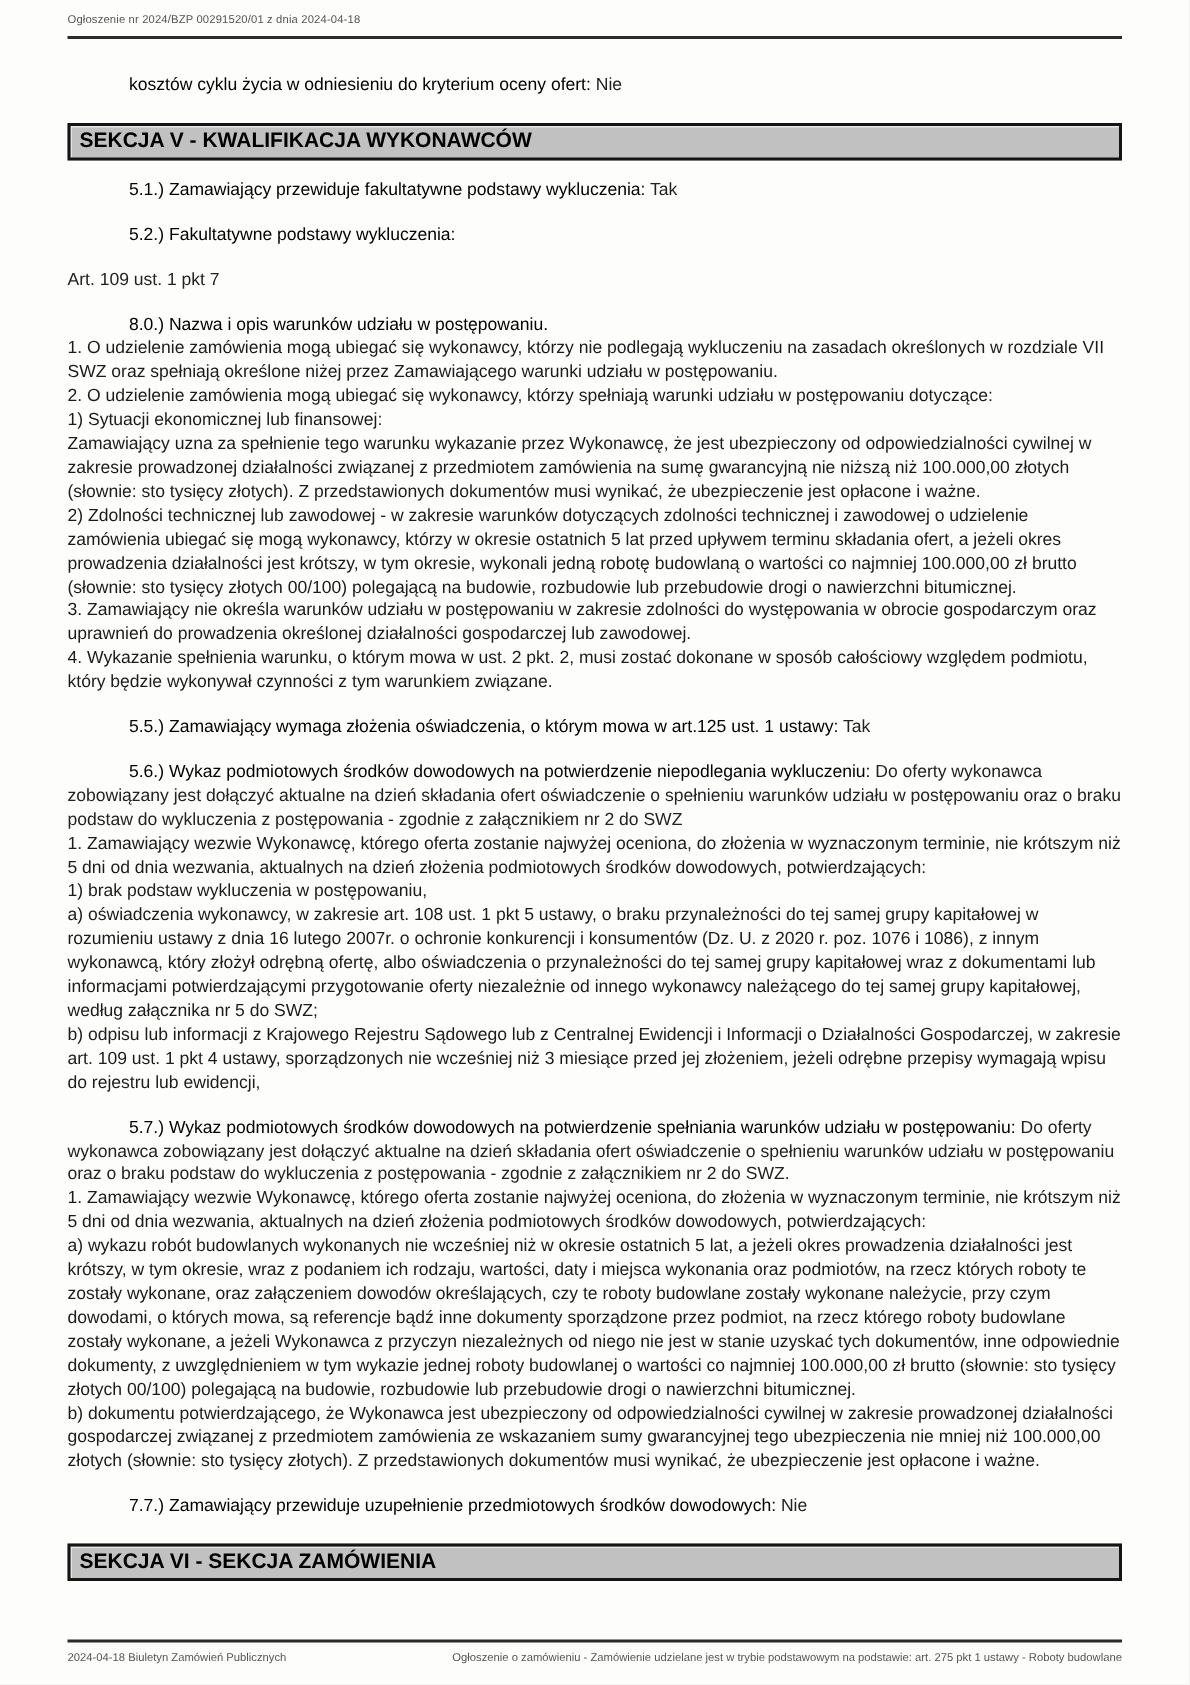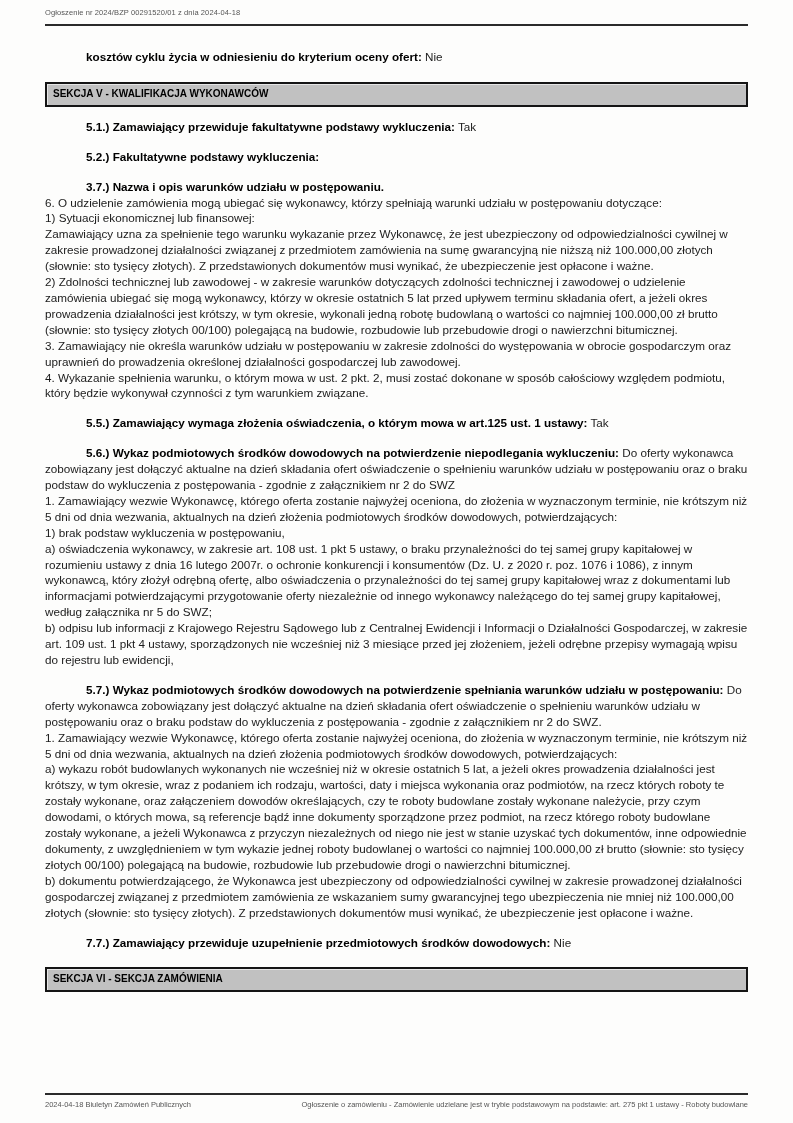--- a/index.html
+++ b/index.html
@@ -13,27 +13,27 @@
     position:absolute; left:45px; right:45px; top:8px;
     font-size:7.5px; color:#555; letter-spacing:.1px;
     padding-bottom:7px; border-bottom:2px solid #2b2b2b;
   }
   .content {
     position:absolute; left:45px; right:45px; top:49px;
     font-size:11.7px; line-height:15.9px;
   }
   .para { margin:14px 0; }
   .content > .para:first-child { margin-top:0; }
-  .lbl { font-weight:bold; color:#000;padding-left:41px; }
+  .lbl { font-weight:normal; color:#000;padding-left:41px; }
   .val { color:#222; }
   .section-box {
     margin:17px 0 -2px 0;
     border:2px solid #151515; background:#c1c1c1;
     padding:2px 6px 3px 6px;
-    font-weight:bold; font-size:10px; color:#000;
+    font-weight:bold; font-size:14px; color:#000;
     box-shadow:inset 1px 1px 0 #e6e6e6;
   }
   .block { margin:14px 0; }
   .line { margin:0; }
   .doc-footer {
     position:absolute; left:45px; right:45px; top:1093px;
     border-top:2px solid #2b2b2b; padding-top:5px;
     display:flex; justify-content:space-between; align-items:center;
     font-size:7.5px; color:#555;gap:32px;
   }
@@ -59,25 +59,29 @@
 
     <div class="para">
       <span class="lbl">5.1.) Zamawiający przewiduje fakultatywne podstawy wykluczenia:</span><span class="val"> Tak</span>
     </div>
 
     <div class="para">
       <span class="lbl">5.2.) Fakultatywne podstawy wykluczenia:</span>
     </div>
 
 
+    <div class="para">
+      <span class="val">Art. 109 ust. 1 pkt 7</span>
+    </div>
 
 
     <div class="block">
-      <div class="line lbl">3.7.) Nazwa i opis warunków udziału w postępowaniu.</div>
-      <div class="line">6. O udzielenie zamówienia mogą ubiegać się wykonawcy, którzy spełniają warunki udziału w postępowaniu dotyczące:</div>
+      <div class="line lbl">8.0.) Nazwa i opis warunków udziału w postępowaniu.</div>
+      <div class="line">1. O udzielenie zamówienia mogą ubiegać się wykonawcy, którzy nie podlegają wykluczeniu na zasadach określonych w rozdziale VII SWZ oraz spełniają określone niżej przez Zamawiającego warunki udziału w postępowaniu.</div>
+      <div class="line">2. O udzielenie zamówienia mogą ubiegać się wykonawcy, którzy spełniają warunki udziału w postępowaniu dotyczące:</div>
       <div class="line">1) Sytuacji ekonomicznej lub finansowej:</div>
       <div class="line">Zamawiający uzna za spełnienie tego warunku wykazanie przez Wykonawcę, że jest ubezpieczony od odpowiedzialności cywilnej w zakresie prowadzonej działalności związanej z przedmiotem zamówienia na sumę gwarancyjną nie niższą niż 100.000,00 złotych (słownie: sto tysięcy złotych). Z przedstawionych dokumentów musi wynikać, że ubezpieczenie jest opłacone i ważne.</div>
       <div class="line">2) Zdolności technicznej lub zawodowej - w zakresie warunków dotyczących zdolności technicznej i zawodowej o udzielenie zamówienia ubiegać się mogą wykonawcy, którzy w okresie ostatnich 5 lat przed upływem terminu składania ofert, a jeżeli okres prowadzenia działalności jest krótszy, w tym okresie, wykonali jedną robotę budowlaną o wartości co najmniej 100.000,00 zł brutto (słownie: sto tysięcy złotych 00/100) polegającą na budowie, rozbudowie lub przebudowie drogi o nawierzchni bitumicznej.</div>
       <div class="line">3. Zamawiający nie określa warunków udziału w postępowaniu w zakresie zdolności do występowania w obrocie gospodarczym oraz uprawnień do prowadzenia określonej działalności gospodarczej lub zawodowej.</div>
       <div class="line">4. Wykazanie spełnienia warunku, o którym mowa w ust. 2 pkt. 2, musi zostać dokonane w sposób całościowy względem podmiotu, który będzie wykonywał czynności z tym warunkiem związane.</div>
     </div>
 
     <div class="para">
       <span class="lbl">5.5.) Zamawiający wymaga złożenia oświadczenia, o którym mowa w art.125 ust. 1 ustawy:</span><span class="val"> Tak</span>
     </div>

